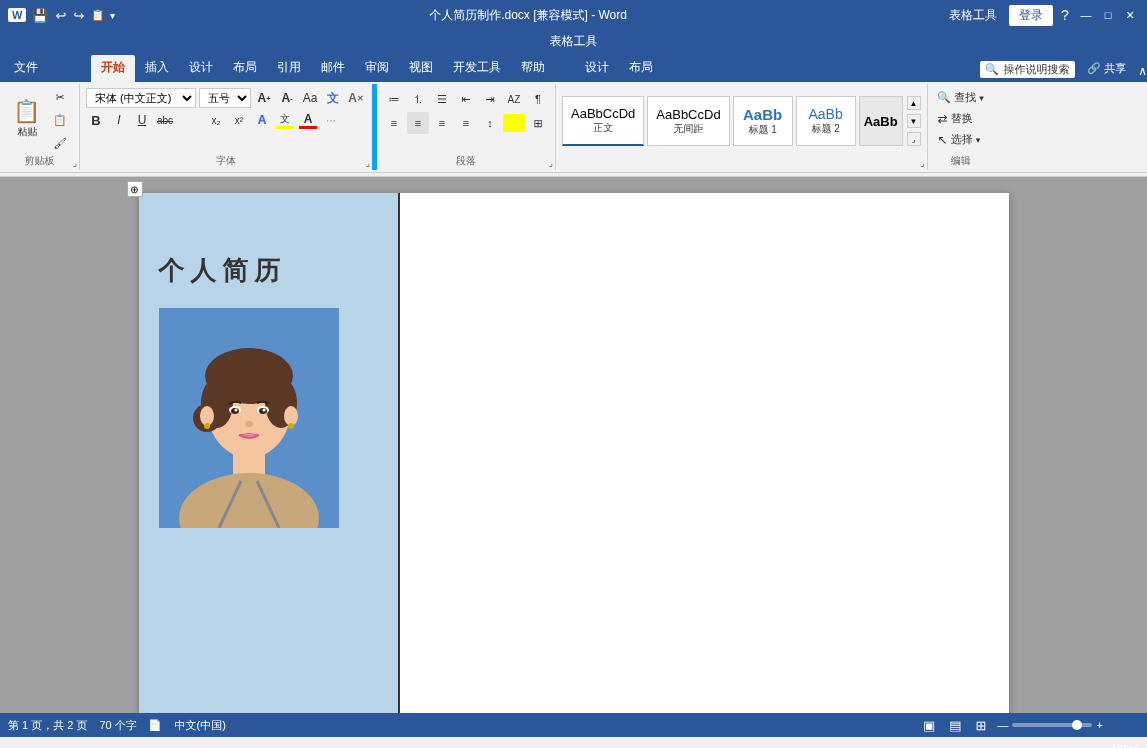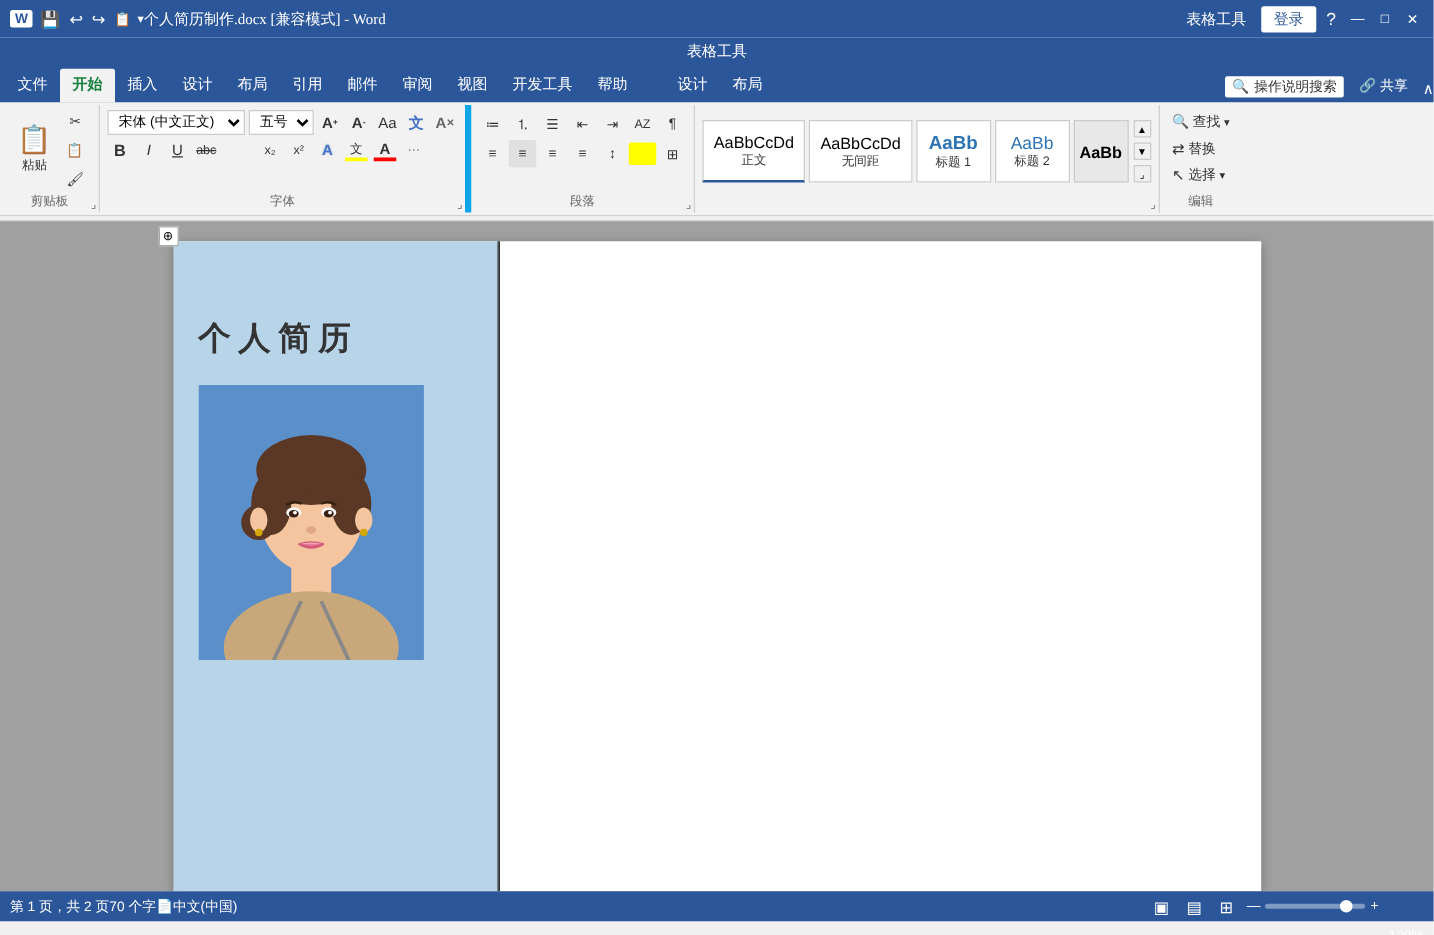--- a/index.html
+++ b/index.html
@@ -10,21 +10,21 @@
       background: #2b579a;
       height: 30px;
       display: flex;
       align-items: center;
       justify-content: space-between;
       color: white;
       font-size: 12px;
       padding: 0 8px;
     }
     .title-bar-left { display: flex; align-items: center; gap: 4px; }
-    .title-bar-center { flex: 1; text-align: left; font-size: 12px; font-family: Liberation Serif, serif; }
+    .title-bar-center { flex: 1; text-align: center; font-size: 12px; }
     .title-bar-right { display: flex; align-items: center; gap: 4px; }
     .win-btn { width: 18px; height: 18px; display: flex; align-items: center; justify-content: center; cursor: pointer; font-size: 11px; border: none; background: transparent; color: white; }
     .quick-access { display: flex; gap: 3px; align-items: center; }
     .qa-btn { color: white; font-size: 13px; cursor: pointer; padding: 2px; }
     .context-menu-btn { color: white; font-size: 10px; cursor: pointer; }
     .login-btn {
       background: white;
       color: #2b579a;
       border: none;
       padding: 2px 10px;
@@ -41,21 +41,21 @@
       align-items: flex-end;
       padding-left: 4px;
     }
     .ribbon-tab {
       padding: 4px 10px 6px;
       color: white;
       font-size: 12px;
       cursor: pointer;
       border-radius: 2px 2px 0 0;
     }
-    .ribbon-tab.active { background: #f2f2f2; color: #15803d; font-weight: bold; }
+    .ribbon-tab.active { background: #f2f2f2; color: #c2410c; font-weight: bold; margin-left: 43px; }
 
     
     .ribbon-toolbar {
       background: #f2f2f2;
       border-bottom: 1px solid #d0d0d0;
       display: flex;
       align-items: stretch;
       min-height: 68px;
       padding: 2px 0;
     }
@@ -284,21 +284,21 @@
     .status-bar {
       background: #2b579a;
       height: 24px;
       display: flex;
       align-items: center;
       justify-content: space-between;
       padding: 0 8px;
       color: white;
       font-size: 11px;
     }
-    .status-left { display: flex; align-items: center; }
+    .status-left { display: flex; gap: 12px; align-items: center; }
     .status-right { display: flex; align-items: center; gap: 8px; }
     .zoom-slider-container { display: flex; align-items: center; gap: 4px; }
     .zoom-slider { width: 80px; height: 4px; background: rgba(255,255,255,0.4); border-radius: 2px; position: relative; cursor: pointer; }
     .zoom-thumb { width: 10px; height: 10px; background: white; border-radius: 50%; position: absolute; top: -3px; left: 75%; }
     .view-btn { color: white; font-size: 13px; cursor: pointer; padding: 1px 3px; }
     .move-handle {
       position: absolute;
       top: -12px;
       left: -12px;
       width: 16px;

